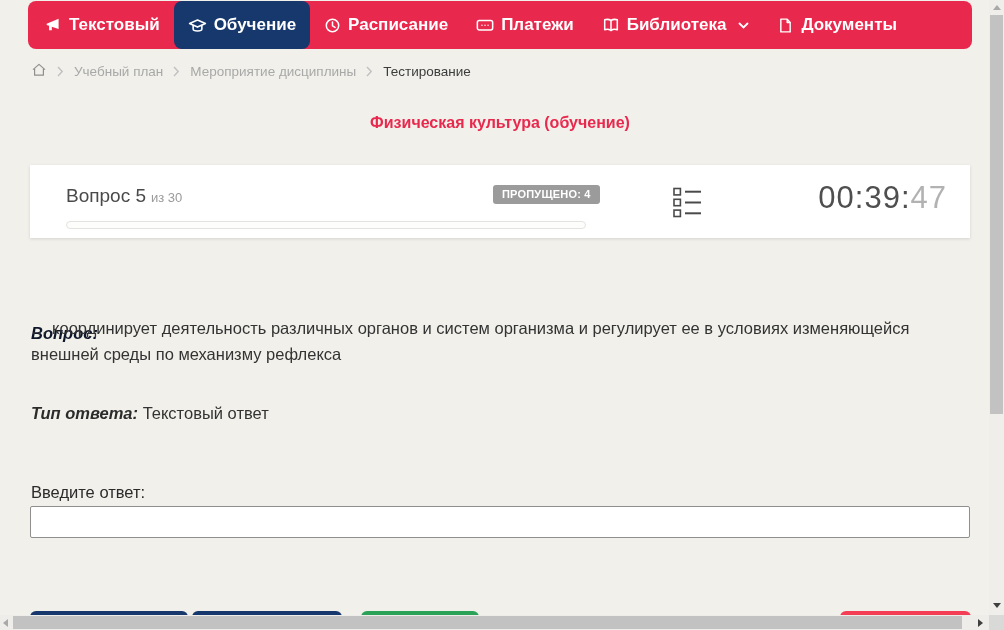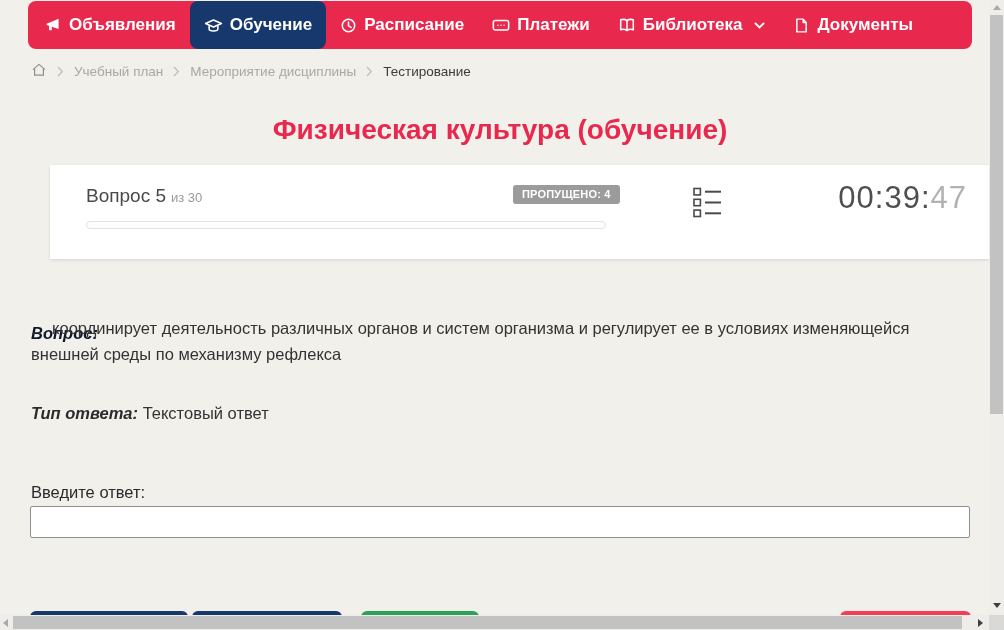--- a/index.html
+++ b/index.html
@@ -19,25 +19,25 @@
 
   
   .breadcrumb { position:absolute; left:31px; top:62px; display:flex; align-items:center;
                 gap:10px; font-size:13.5px; color:#a8a8a8; }
   .crumb { cursor:pointer; }
   .crumb.current { color:#3c3c3c; cursor:default; }
   .crumb-sep svg { display:block; }
 
   
   .page-title { position:absolute; left:30px; top:114px; width:940px; text-align:center;
-                font-size:28px; font-weight:bold; color:#e8284d; }
-
-  
-  .card { position:absolute; left:30px; top:165px; width:940px; height:94px;
-          background:#ffffff; box-shadow:0 1px 3px rgba(0,0,0,0.12);margin-left:20px; }
+                font-size:16px; font-weight:bold; color:#e8284d; }
+
+  
+  .card { position:absolute; left:30px; top:165px; width:940px; height:73px;
+          background:#ffffff; box-shadow:0 1px 3px rgba(0,0,0,0.12); }
   .q-head { position:absolute; left:36px; top:20px; font-size:19px; color:#4a4a4a; }
   .q-of { font-size:13px; color:#9a9a9a; margin-left:5px; }
   .skip-badge { position:absolute; left:463px; top:20px; background:#9b9b9b; color:#fff;
                 font-size:11px; font-weight:bold; padding:3px 9px 4px; border-radius:3px;
                 letter-spacing:.2px; }
   .progress { position:absolute; left:36px; top:56px; width:520px; height:8px;
               background:#fdfdfc; border:1px solid #e3e3e0; border-radius:5px; }
   .progress-fill { height:100%; width:0%; background:#e8284d; border-radius:5px; }
   .list-icon { position:absolute; left:643px; top:22px; cursor:pointer; }
   .timer { position:absolute; right:23px; top:15px; font-size:31px; color:#4f4f4f;
@@ -89,21 +89,21 @@
 
 <div id="app">
 
   <nav class="navbar">
     <div class="nav-item">
       <span>
         <svg width="17" height="17" viewBox="0 0 20 20">
             <polygon points="2,8 16,2 16,14 8,11.4 8,15.5 4.8,15.5 4.8,10.2 2,9.4" fill="#fff"></polygon>
           </svg>
       </span>
-      <span>Объявления</span>
+      <span>Текстовый</span>
     </div>
     <div class="nav-item active">
       <span>
         <svg width="19" height="19" viewBox="0 0 24 24" fill="none" stroke="#fff" stroke-width="2" stroke-linejoin="round">
             <path d="M2 9.5 12 5l10 4.5L12 14 2 9.5z"></path>
             <path d="M6.5 12v4.5c0 1.4 2.5 2.5 5.5 2.5s5.5-1.1 5.5-2.5V12" stroke-linecap="round"></path>
           </svg>
       </span>
       <span>Обучение</span>
     </div>

